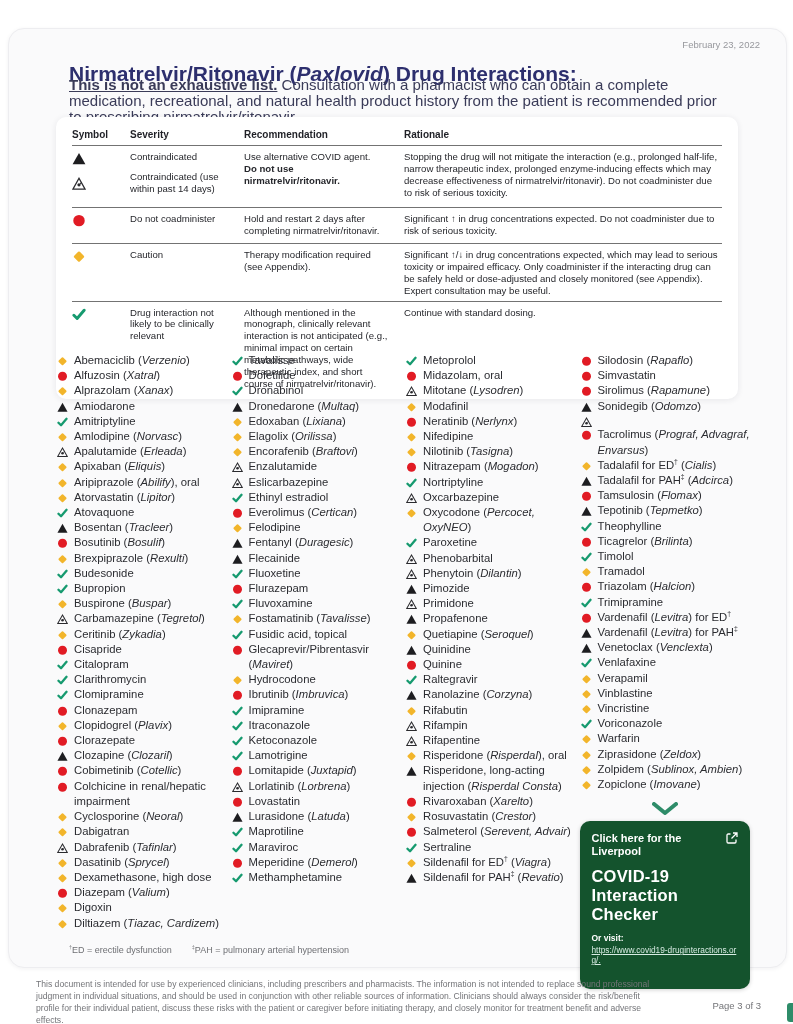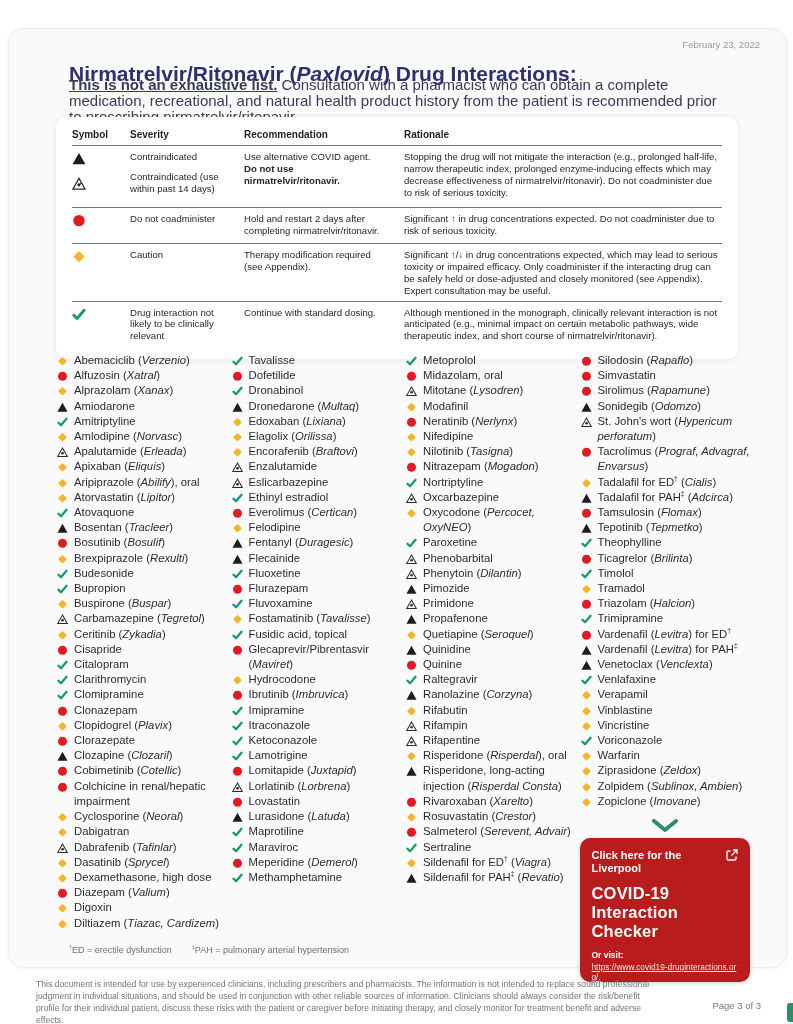--- a/index.html
+++ b/index.html
@@ -42,21 +42,21 @@
     display:grid;grid-template-columns:repeat(4,1fr);column-gap:4px;
   }
   .ditem{display:flex;align-items:flex-start;font-size:11.3px;line-height:15.2px;color:#2b2c31;}
   .ditem .symbox{flex:0 0 11px;margin:3px 6px 0 1px;}
   .dtext{flex:1;min-width:0;}
 
   
   .chev{display:flex;justify-content:center;margin:10px 0 6px;}
   .chev svg{width:26px;height:13px;display:block;}
   .cta{
-    background:#b91c1c;border-radius:10px;padding:11px 12px 0;color:#fff;
+    background:#14532d;border-radius:10px;padding:11px 12px 24px;color:#fff;
     cursor:pointer;box-shadow:0 1px 4px rgba(0,0,0,.18);
   }
   .cta-top{display:flex;justify-content:space-between;align-items:flex-start;font-size:11px;font-weight:bold;line-height:13px;}
   .ext{margin-left:6px;}
   .ext svg{width:12px;height:12px;display:block;}
   .cta-big{font-size:16.5px;font-weight:bold;line-height:19px;margin-top:9px;letter-spacing:.2px;}
   .cta-visit{font-size:8.5px;font-weight:bold;margin-top:9px;}
   .cta-url{font-size:8.3px;color:#d8ece3;text-decoration:underline;margin-top:2px;word-break:break-all;}
 
   .fnote{position:absolute;left:60px;bottom:12px;font-size:9px;color:#6f7074;}
@@ -136,22 +136,22 @@
           <div class="lc lc-sym">
             <div class="symline"><span class="symbox lg">
                 <svg viewBox="0 0 12 11.4" aria-hidden="true">
                   <path d="M1.6 6.2 4.4 9 10.4 1.9" fill="none" stroke="#169A6F" stroke-width="2.5" stroke-linecap="round" stroke-linejoin="round"></path>
                 </svg>
               </span></div>
           </div>
           <div class="lc">
             <p>Drug interaction not likely to be clinically relevant</p>
           </div>
+          <div class="lc">Although mentioned in the monograph, clinically relevant interaction is not anticipated (e.g., minimal impact on certain metabolic pathways, wide therapeutic index, and short course of nirmatrelvir/ritonavir).</div>
           <div class="lc">Continue with standard dosing.</div>
-          <div class="lc">Although mentioned in the monograph, clinically relevant interaction is not anticipated (e.g., minimal impact on certain metabolic pathways, wide therapeutic index, and short course of nirmatrelvir/ritonavir).</div>
         </div>
       </div>
   </div>
 
   <div class="drugs">
     <div class="col">
         <div class="ditem">
           <span class="symbox">
             <svg viewBox="0 0 12 11.4" aria-hidden="true">
               <rect x="2.6" y="2.3" width="6.8" height="6.8" rx="1" transform="rotate(45 6 5.7)" fill="#F2B52B"></rect>
@@ -1049,21 +1049,20 @@
             <span class="dtext">Sonidegib (<i>Odomzo</i>)</span>
           </div>
           <div class="ditem">
             <span class="symbox">
               <svg viewBox="0 0 12 11.4" aria-hidden="true">
                 <path d="M6 1.1 11.2 10.4H.8Z" fill="none" stroke="#2A2A2E" stroke-width="1.1"></path>
                 <circle cx="6" cy="6.7" r="1.4" fill="#2A2A2E"></circle>
                 <path d="M7 5.8 8.2 4.6" stroke="#2A2A2E" stroke-width=".9"></path>
               </svg>
             </span>
-            <span class="dtext">St. John's wort (<i>Hypericum perforatum</i>)</span>
           </div>
           <div class="ditem">
             <span class="symbox">
               <svg viewBox="0 0 12 11.4" aria-hidden="true">
                 <circle cx="6" cy="5.7" r="4.9" fill="#E11B24"></circle>
               </svg>
             </span>
             <span class="dtext">Tacrolimus (<i>Prograf, Advagraf, Envarsus</i>)</span>
           </div>
           <div class="ditem">

